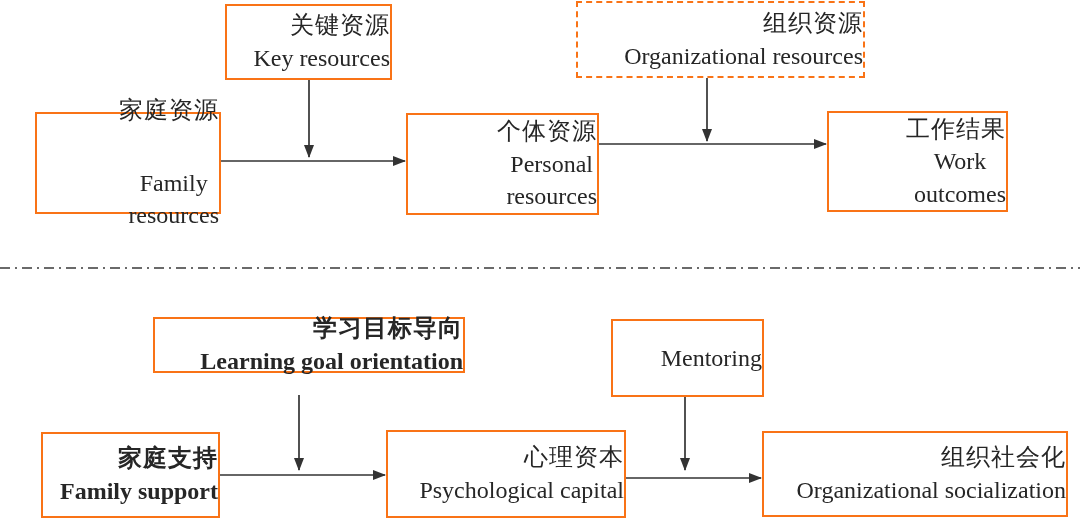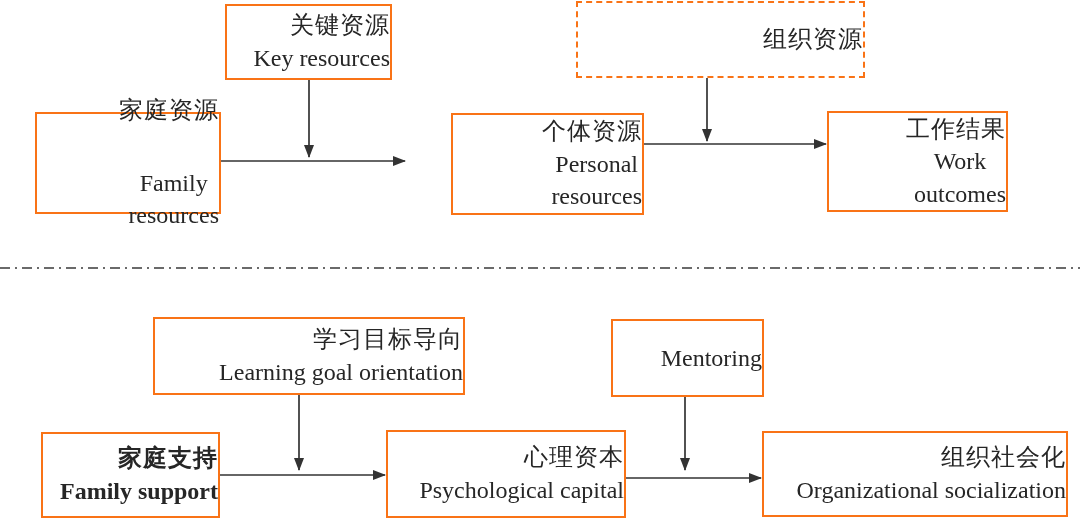--- a/index.html
+++ b/index.html
@@ -45,24 +45,24 @@
     white-space: pre-line;
   }
   .en {
     font-size: 24px;
     white-space: pre-line;
   }
   
   .n-key        { left: 225px; top: 4px;   width: 167px; height: 76px; }
   .n-org        { left: 576px; top: 1px;   width: 289px; height: 77px; }
   .n-familyres  { left: 35px;  top: 112px; width: 186px; height: 102px; gap: 40px; }
-  .n-personal   { left: 406px; top: 113px; width: 193px; height: 102px; margin-left: 45px; }
+  .n-personal   { left: 406px; top: 113px; width: 193px; height: 102px; }
   .n-work       { left: 827px; top: 111px; width: 181px; height: 101px; }
   
-  .n-learning   { left: 153px; top: 317px; width: 312px; height: 78px; }
+  .n-learning   { left: 153px; top: 317px; width: 312px; height: 56px; font-weight: bold; }
   .n-mentoring  { left: 611px; top: 319px; width: 153px; height: 78px; }
   .n-familysup  { left: 41px;  top: 432px; width: 179px; height: 86px; font-weight: bold; }
   .n-psych      { left: 386px; top: 430px; width: 240px; height: 88px; }
   .n-orgsoc     { left: 762px; top: 431px; width: 306px; height: 86px; }
 </style>
 </head>
 <body>
 
 <div class="canvas">
 
@@ -86,20 +86,21 @@
     <line x1="626" y1="478" x2="761" y2="478" stroke="#333333" stroke-width="1.7" marker-end="url(#arrow)"></line>
   </svg>
 
   <div class="node n-key">
     <span class="zh">关键资源</span>
     <span class="en">Key resources</span>
   </div>
 
   <div class="node dashed n-org">
     <span class="zh">组织资源</span>
+    <span class="en">Organizational resources</span>
   </div>
 
   <div class="node n-familyres">
     <span class="zh">家庭资源</span>
     <span class="en">Family
 resources</span>
   </div>
 
   <div class="node n-personal">
     <span class="zh">个体资源</span>

